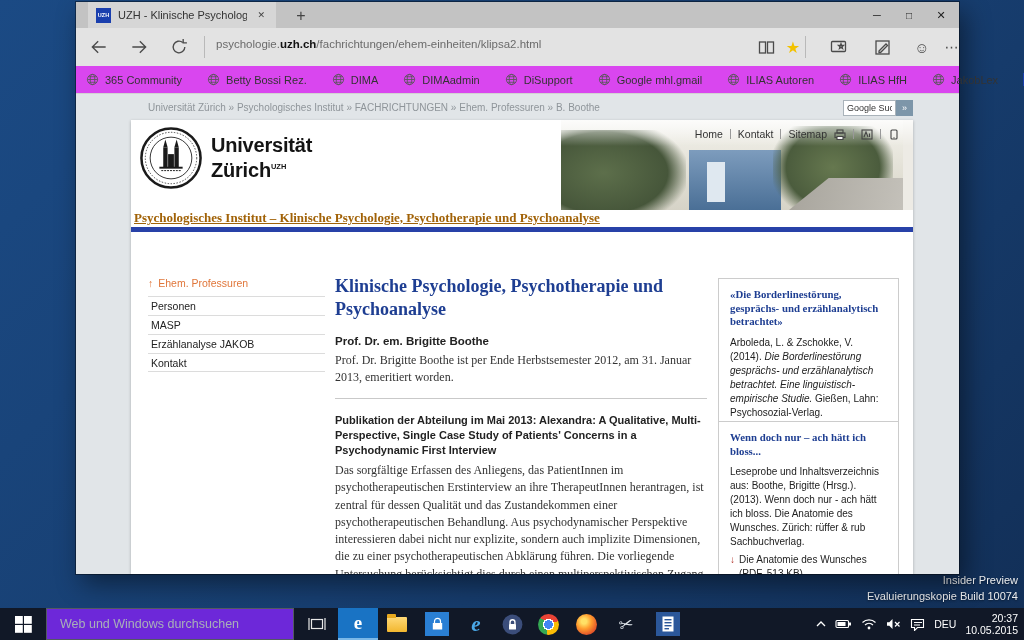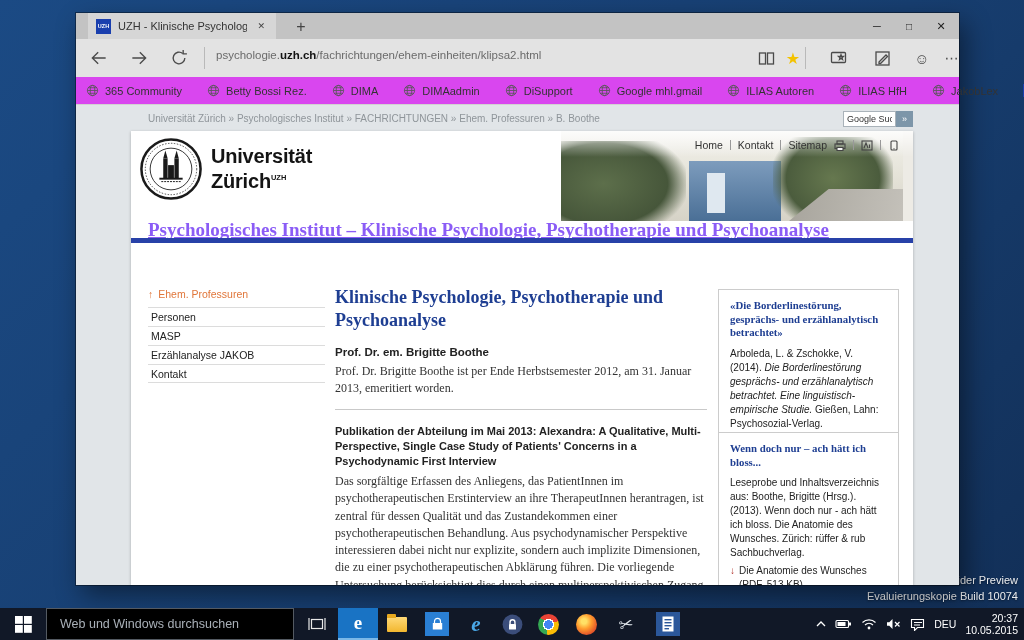--- a/index.html
+++ b/index.html
@@ -4,21 +4,21 @@
 <style>
   * { margin:0; padding:0; box-sizing:border-box; }
   html,body { width:1024px; height:640px; overflow:hidden; font-family:"Liberation Sans", sans-serif; }
   .desktop { position:absolute; inset:0; background:linear-gradient(135deg,#1b4a84 0%,#173e70 55%,#122f57 100%); }
 
   .watermark { position:absolute; right:6px; color:rgba(255,255,255,.92); font-size:11px; z-index:1; text-shadow:0 1px 2px rgba(0,0,0,.5); }
   .wm1 { top:574px; }
   .wm2 { top:590px; }
 
   
-  .window { position:absolute; left:76px; top:13px; width:883px; height:572px; z-index:5;
+  .window { position:absolute; left:76px; top:2px; width:883px; height:572px; z-index:5;
             background:#e3e3e3; box-shadow:0 0 0 1px rgba(0,0,0,.38), 6px 10px 24px rgba(0,0,0,.45); }
 
   .tabstrip { position:absolute; left:0; top:0; width:100%; height:26px; background:#c3c3c3; }
   .tab { position:absolute; left:12px; top:0; width:188px; height:26px; background:#d6d6d6;
          display:flex; align-items:center; padding:0 8px; gap:7px; }
   .favicon { width:15px; height:15px; background:#1a3fae; color:#fff; font-size:5.5px; font-weight:bold;
              display:flex; align-items:center; justify-content:center; flex:none; }
   .tab-title { font-size:11px; color:#333; white-space:nowrap; overflow:hidden; flex:1; }
   .tab-close { font-size:9px; color:#444; padding:2px 3px; }
   .newtab { position:absolute; left:212px; top:2px; width:26px; height:24px; color:#444; font-size:16px;
@@ -77,22 +77,22 @@
   .seal { position:absolute; left:8px; top:6px; width:64px; height:64px; }
   .logo { position:absolute; left:80px; top:14px; font-size:20px; font-weight:bold; color:#141414; line-height:22px; letter-spacing:-.2px; }
   .logo sup { font-size:7.5px; font-weight:bold; letter-spacing:0; }
 
   .hnav { position:absolute; right:13px; top:8px; display:flex; align-items:center; gap:7px; z-index:3;padding-left:12px; }
   .hnav a { font-size:10.5px; color:#333; text-decoration:none; }
   .hnav .sep { width:1px; height:10px; background:#999; }
   .hnav svg { width:12px; height:11px; stroke:#444; stroke-width:1.1; fill:none; display:block; }
 
   .banner-title { position:absolute; left:0; top:88px; width:100%; height:19px; z-index:3; }
-  .banner-title span { margin-left:17px; font-family:"Liberation Serif",serif; font-weight:bold; font-size:19px;
-                       color:#8b5cf6; text-decoration:underline; }
+  .banner-title span { margin-left:3px; font-family:"Liberation Serif",serif; font-weight:bold; font-size:13px;
+                       color:#a16207; text-decoration:underline; }
   .blue-bar { position:absolute; left:0; top:107px; width:100%; height:5px; background:#2841a8; z-index:3; }
 
   
   .snav-active { position:absolute; left:17px; top:157px; font-size:10.5px; color:#e0763a; }
   .snav-active .up { margin-right:5px; font-weight:bold; }
   .snav { position:absolute; left:17px; top:176px; width:177px; list-style:none; }
   .snav li { border-top:1px solid #dcdcdc; height:19px; line-height:19px; font-size:10.5px; color:#222; padding-left:3px; }
   .snav li:last-child { border-bottom:1px solid #dcdcdc; }
 
   
@@ -110,21 +110,21 @@
   .box2 { top:301px; }
   .box h4 { font-family:"Liberation Serif",serif; font-size:10.8px; line-height:13.5px; color:#1e3e92; margin-bottom:7px; }
   .box p { font-size:10px; line-height:14px; color:#222; margin-bottom:4px; }
   .box .it { font-style:italic; }
   .box .dl { font-size:10px; line-height:14px; color:#222; display:flex; gap:4px; }
   .box .dl .arr { color:#b03028; font-weight:bold; flex:none; }
 
   
   .taskbar { position:absolute; left:0; top:608px; width:1024px; height:32px; background:#111827; z-index:10; display:flex; align-items:center; }
   .tb-start { position:absolute; left:0; top:0; width:46px; height:32px; display:flex; align-items:center; justify-content:center; }
-  .tb-search { position:absolute; left:46px; top:0; width:248px; height:32px; background:#000000; border:1px solid #545a62;
+  .tb-search { position:absolute; left:46px; top:0; width:248px; height:32px; background:#6d28d9; border:1px solid #545a62;
                display:flex; align-items:center; padding-left:13px; font-size:12.5px; color:#a9b0b8; }
   .tb-btn { position:absolute; top:0; width:38px; height:32px; display:flex; align-items:center; justify-content:center; }
   .tb-taskview { left:298px; }
   .tb-taskview svg { width:18px; height:16px; stroke:#e8e8e8; stroke-width:1.2; fill:none; }
   .tb-edge { left:338px; width:40px; background:#1973c4; border-bottom:2px solid #7ab8e8; }
   .edge-e { color:#fff; font-size:19px; font-weight:bold; font-family:"Liberation Serif",serif; }
   .tb-folder { left:378px; }
   .folder { width:20px; height:15px; background:linear-gradient(#ffd977,#f2b72f); border-radius:1px; position:relative; }
   .folder::before { content:""; position:absolute; left:0; top:-3px; width:9px; height:4px; background:#e8a91f; border-radius:1px 1px 0 0; }
   .tb-store { left:418px; }

